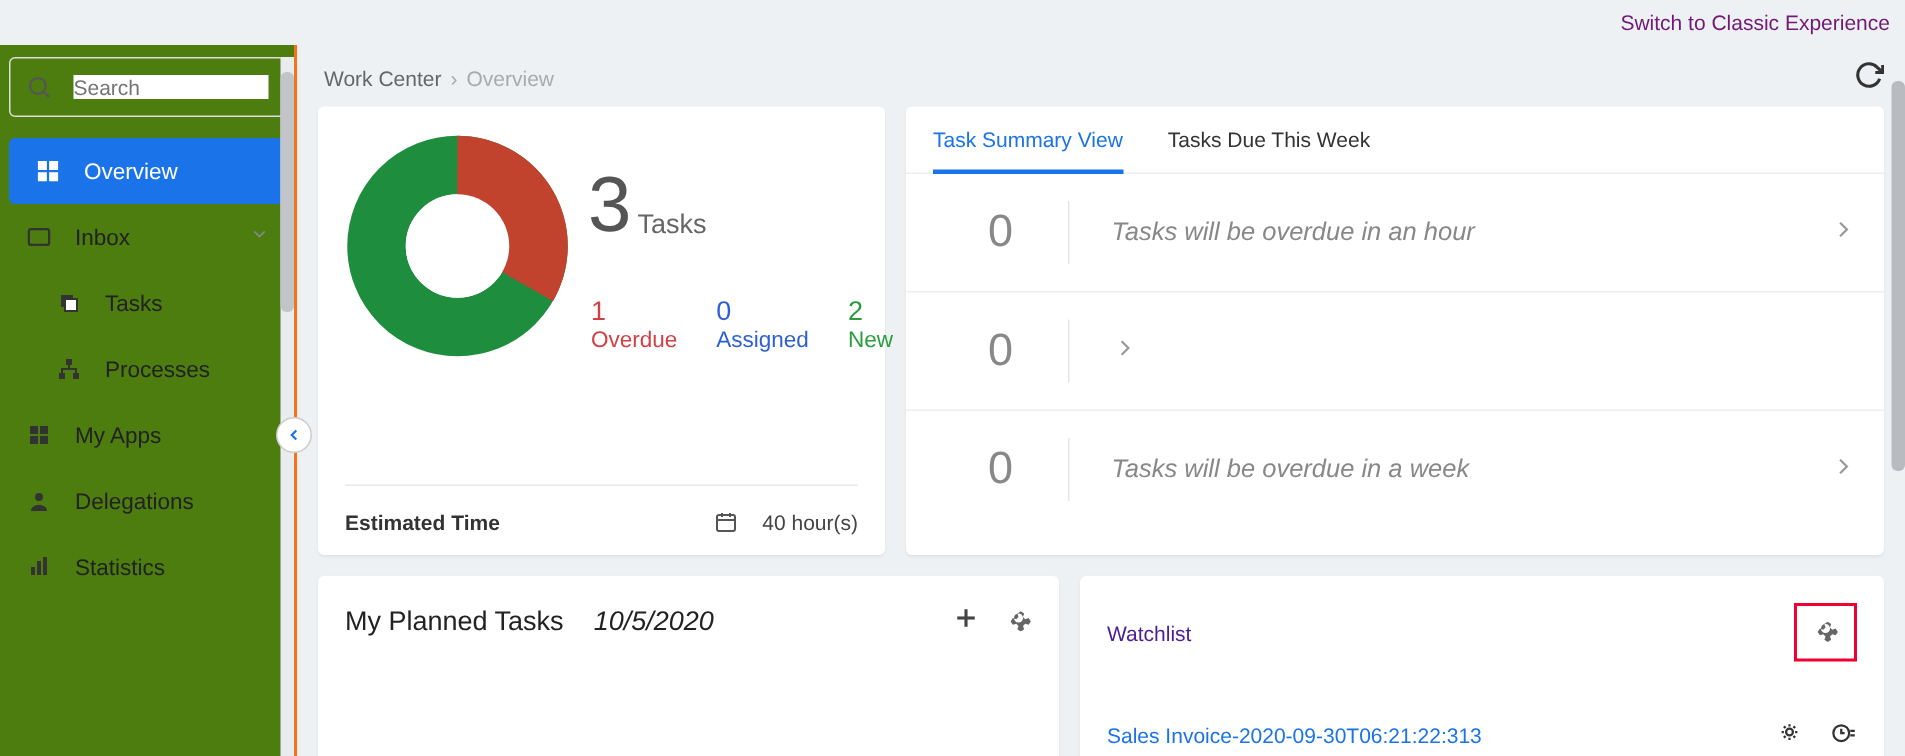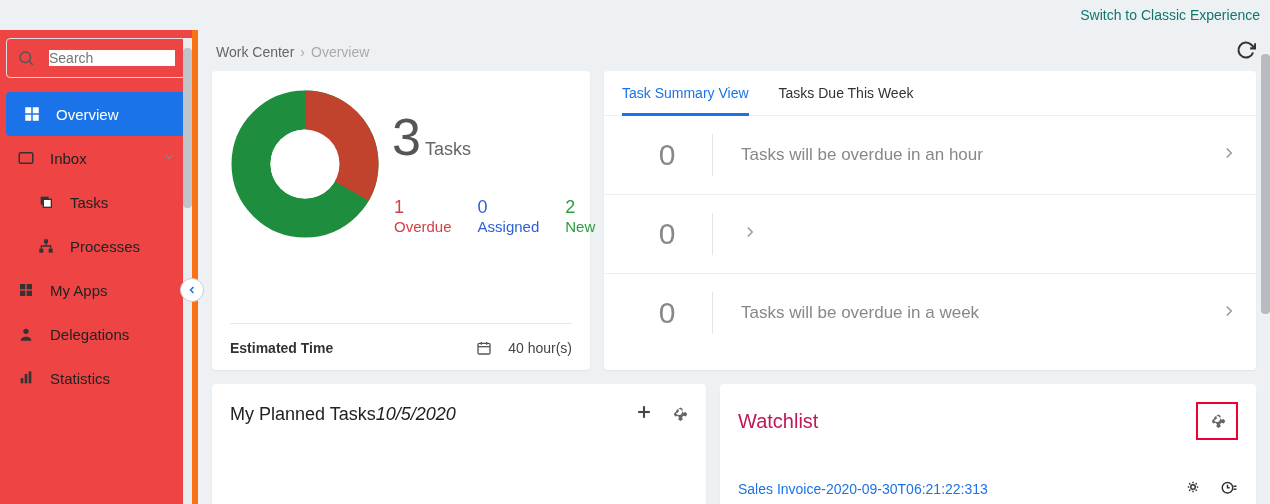--- a/index.html
+++ b/index.html
@@ -1,20 +1,20 @@
 <!DOCTYPE html>
 <html><head>
 <meta charset="utf-8">
 <style>
   * { box-sizing: border-box; margin: 0; padding: 0; font-family: Arial, sans-serif; }
   body { background: #eef1f4; width: 1270px; height: 504px; overflow: hidden; color: #333; }
   .topbar { height: 30px; text-align: right; padding-right: 10px; line-height: 30px; }
-  .topbar a { color: #0f766e; font-size: 14px; text-decoration: none; }
+  .topbar a { color: #701a75; font-size: 14px; text-decoration: none; }
   .container { display: flex; height: 474px; }
-  .sidebar { width: 198px; background: #ef4444; border-right: 6px solid #f97316; padding-top: 8px; position: relative; }
+  .sidebar { width: 198px; background: #4d7c0f; border-right: 2px solid #f97316; padding-top: 8px; position: relative; }
   .search-box { margin: 0 6px 14px 6px; border: 1px solid #ddd; border-radius: 4px; height: 40px; display: flex; align-items: center; padding: 0 10px; }
   .search-box svg { width: 18px; height: 18px; stroke: #555; margin-right: 14px; }
   .search-box input { border: none; outline: none; font-size: 14px; color: #888; width: 100%; }
   .nav-item { display: flex; align-items: center; height: 44px; padding: 0 16px; font-size: 15px; cursor: pointer; color: #222; }
   .nav-item .icon { width: 20px; height: 20px; display: flex; align-items: center; justify-content: center; margin-right: 14px; }
   .nav-item.sub { padding-left: 36px; }
   .nav-item.active { background: #1a73e8; color: #fff; border-radius: 4px; margin: 0 6px; }
   .nav-item.active .icon svg path, .nav-item.active .icon svg rect, .nav-item.active .icon svg circle { fill: #fff; }
   .chevron { margin-left: auto; }
   .collapse-btn { position: absolute; right: -12px; top: 240px; width: 24px; height: 24px; background: #fff; border: 1px solid #ccc; border-radius: 50%; display: flex; align-items: center; justify-content: center; cursor: pointer; z-index: 10;}
@@ -40,31 +40,31 @@
   .new .n,.new .l{ color: #2a9d3c;}
   .est-row { border-top: 1px solid #e9e9e9; margin-top: 84px; padding-top: 16px; display: flex; align-items: center; font-size: 14px; color: #333; font-weight: 600;}
   .est-row .val { margin-left: auto; font-weight: 400; display: flex; gap: 16px; color: #444;}
   .right-card { flex: 1; }
   .tabs { display: flex; gap: 30px; padding: 14px 18px 0 18px; border-bottom: 1px solid #eee;}
   .tab { font-size: 14px; padding-bottom: 12px; cursor: pointer; color: #333;}
   .tab.active { color: #1a73e8; border-bottom: 3px solid #1a73e8; margin-bottom: -1px;}
   .summary-list .summary-row { display: flex; align-items: center; padding: 18px 18px; border-bottom: 1px solid #eee;}
   .summary-row .zero { font-size: 30px; color: #888; width: 90px; text-align: center;}
   .vline{ width: 1px; height: 42px; background: #e2e5e9; margin-right: 28px;}
-  .summary-row .desc { font-size: 17px; color: #888; flex: 1;}
+  .summary-row .desc { font-size: 17px; color: #888; flex: 1; font-style: italic;}
   .summary-row .go { color: #888;}
   .row2 { display: flex; gap: 14px; margin-top: 14px;}
   .planned-card { flex: 0 0 494px; padding: 18px;}
   .planned-header { display: flex; align-items: center;}
-  .planned-header .title { font-size: 18px; color: #222; font-weight: 500; margin-right: 0;}
+  .planned-header .title { font-size: 18px; color: #222; font-weight: 500; margin-right: 20px;}
   .planned-header .date { font-size: 18px; color: #222; font-style: italic;}
   .planned-header .actions { margin-left: auto; display: flex; gap: 16px; align-items: center;}
   .watch-card { flex: 1; padding: 18px;}
   .watch-header { display: flex; align-items: center;}
-  .watch-header .title { font-size: 20px; color: #be185d;}
+  .watch-header .title { font-size: 14px; color: #4c1d95;}
   .watch-header .gear-box { margin-left: auto; border: 2px solid #e03; padding: 6px 10px;}
   .watch-list { margin-top: 30px;}
   .watch-item { display: flex; align-items: center; padding: 8px 0; font-size: 14px;}
   .watch-item a { color: #1a73e8; text-decoration: none;}
   .watch-item .wactions { margin-left: auto; display: flex; gap: 18px;}
   .gear-svg { width: 18px; height: 18px; }
   .left-card{ position: relative;}
   .scrollbar-gutter { position: absolute; right: 0; top: 0; bottom: 0; width: 9px; background: #e9ecef;}
   .sb-thumb { position: absolute; top: 10px; width: 9px; height: 160px; background: #c1c5ca; border-radius: 4px; right: 0;}
   .sidebar-wrap{position:relative; height:100%;}

